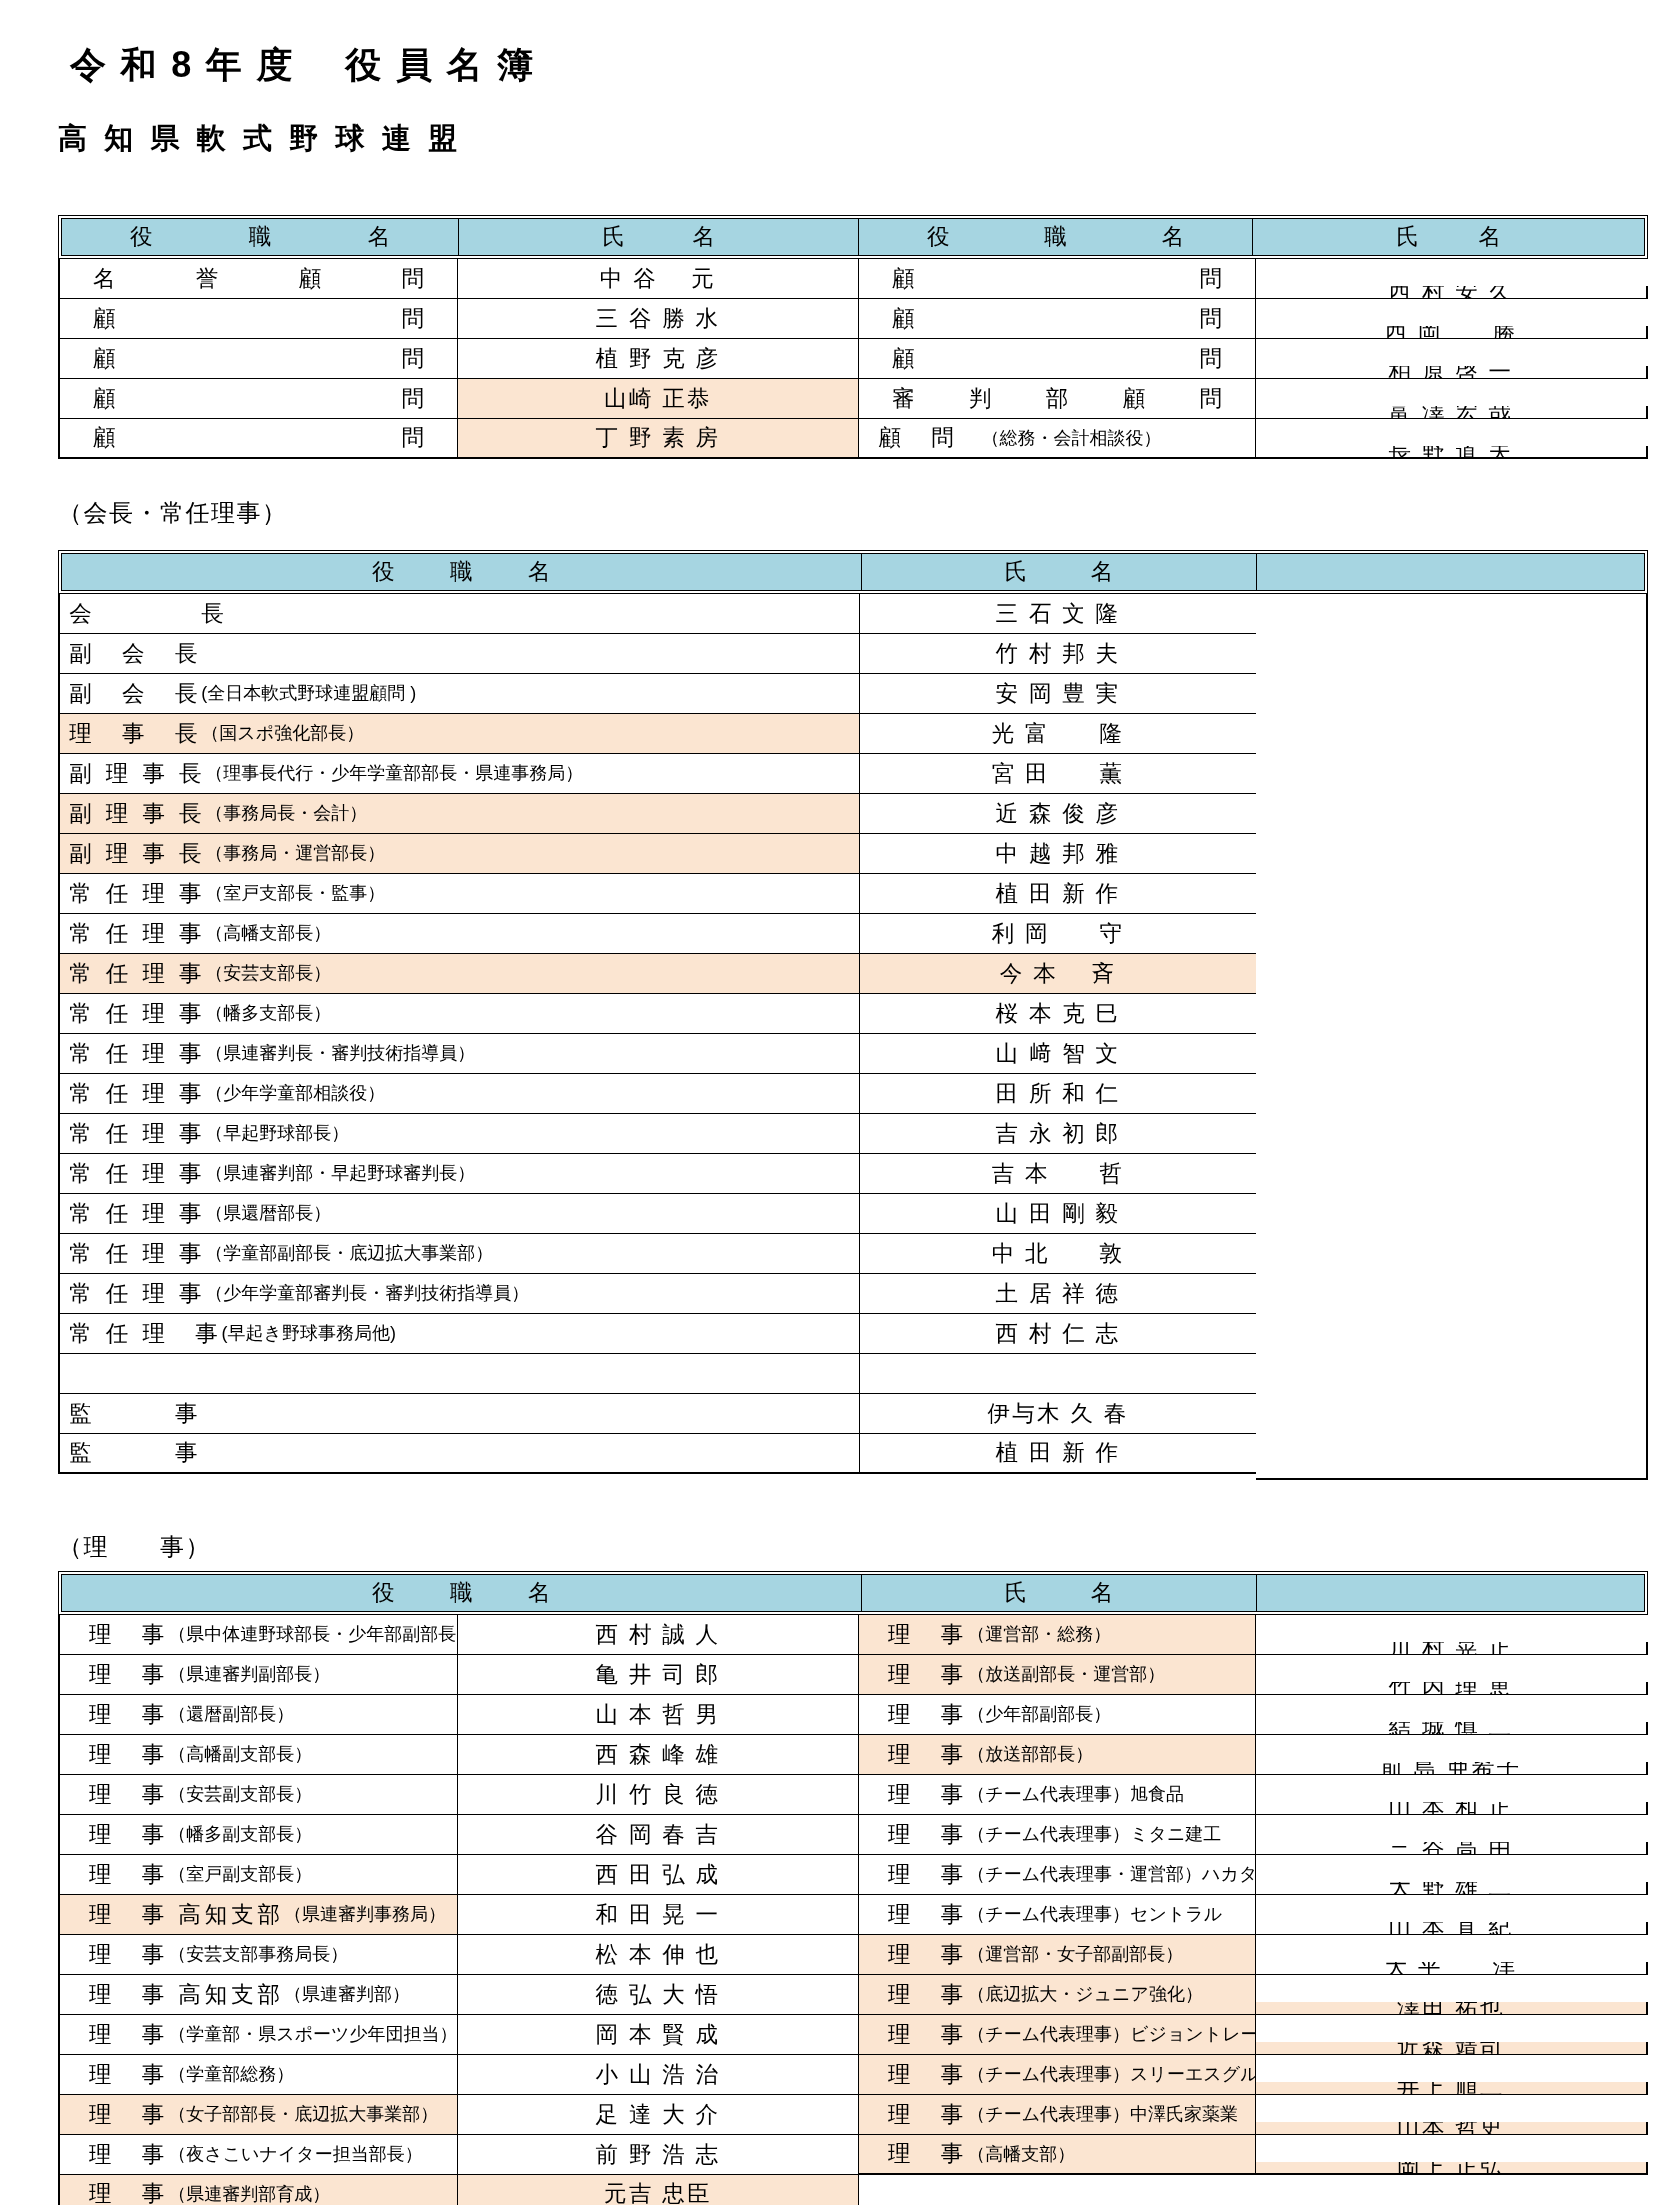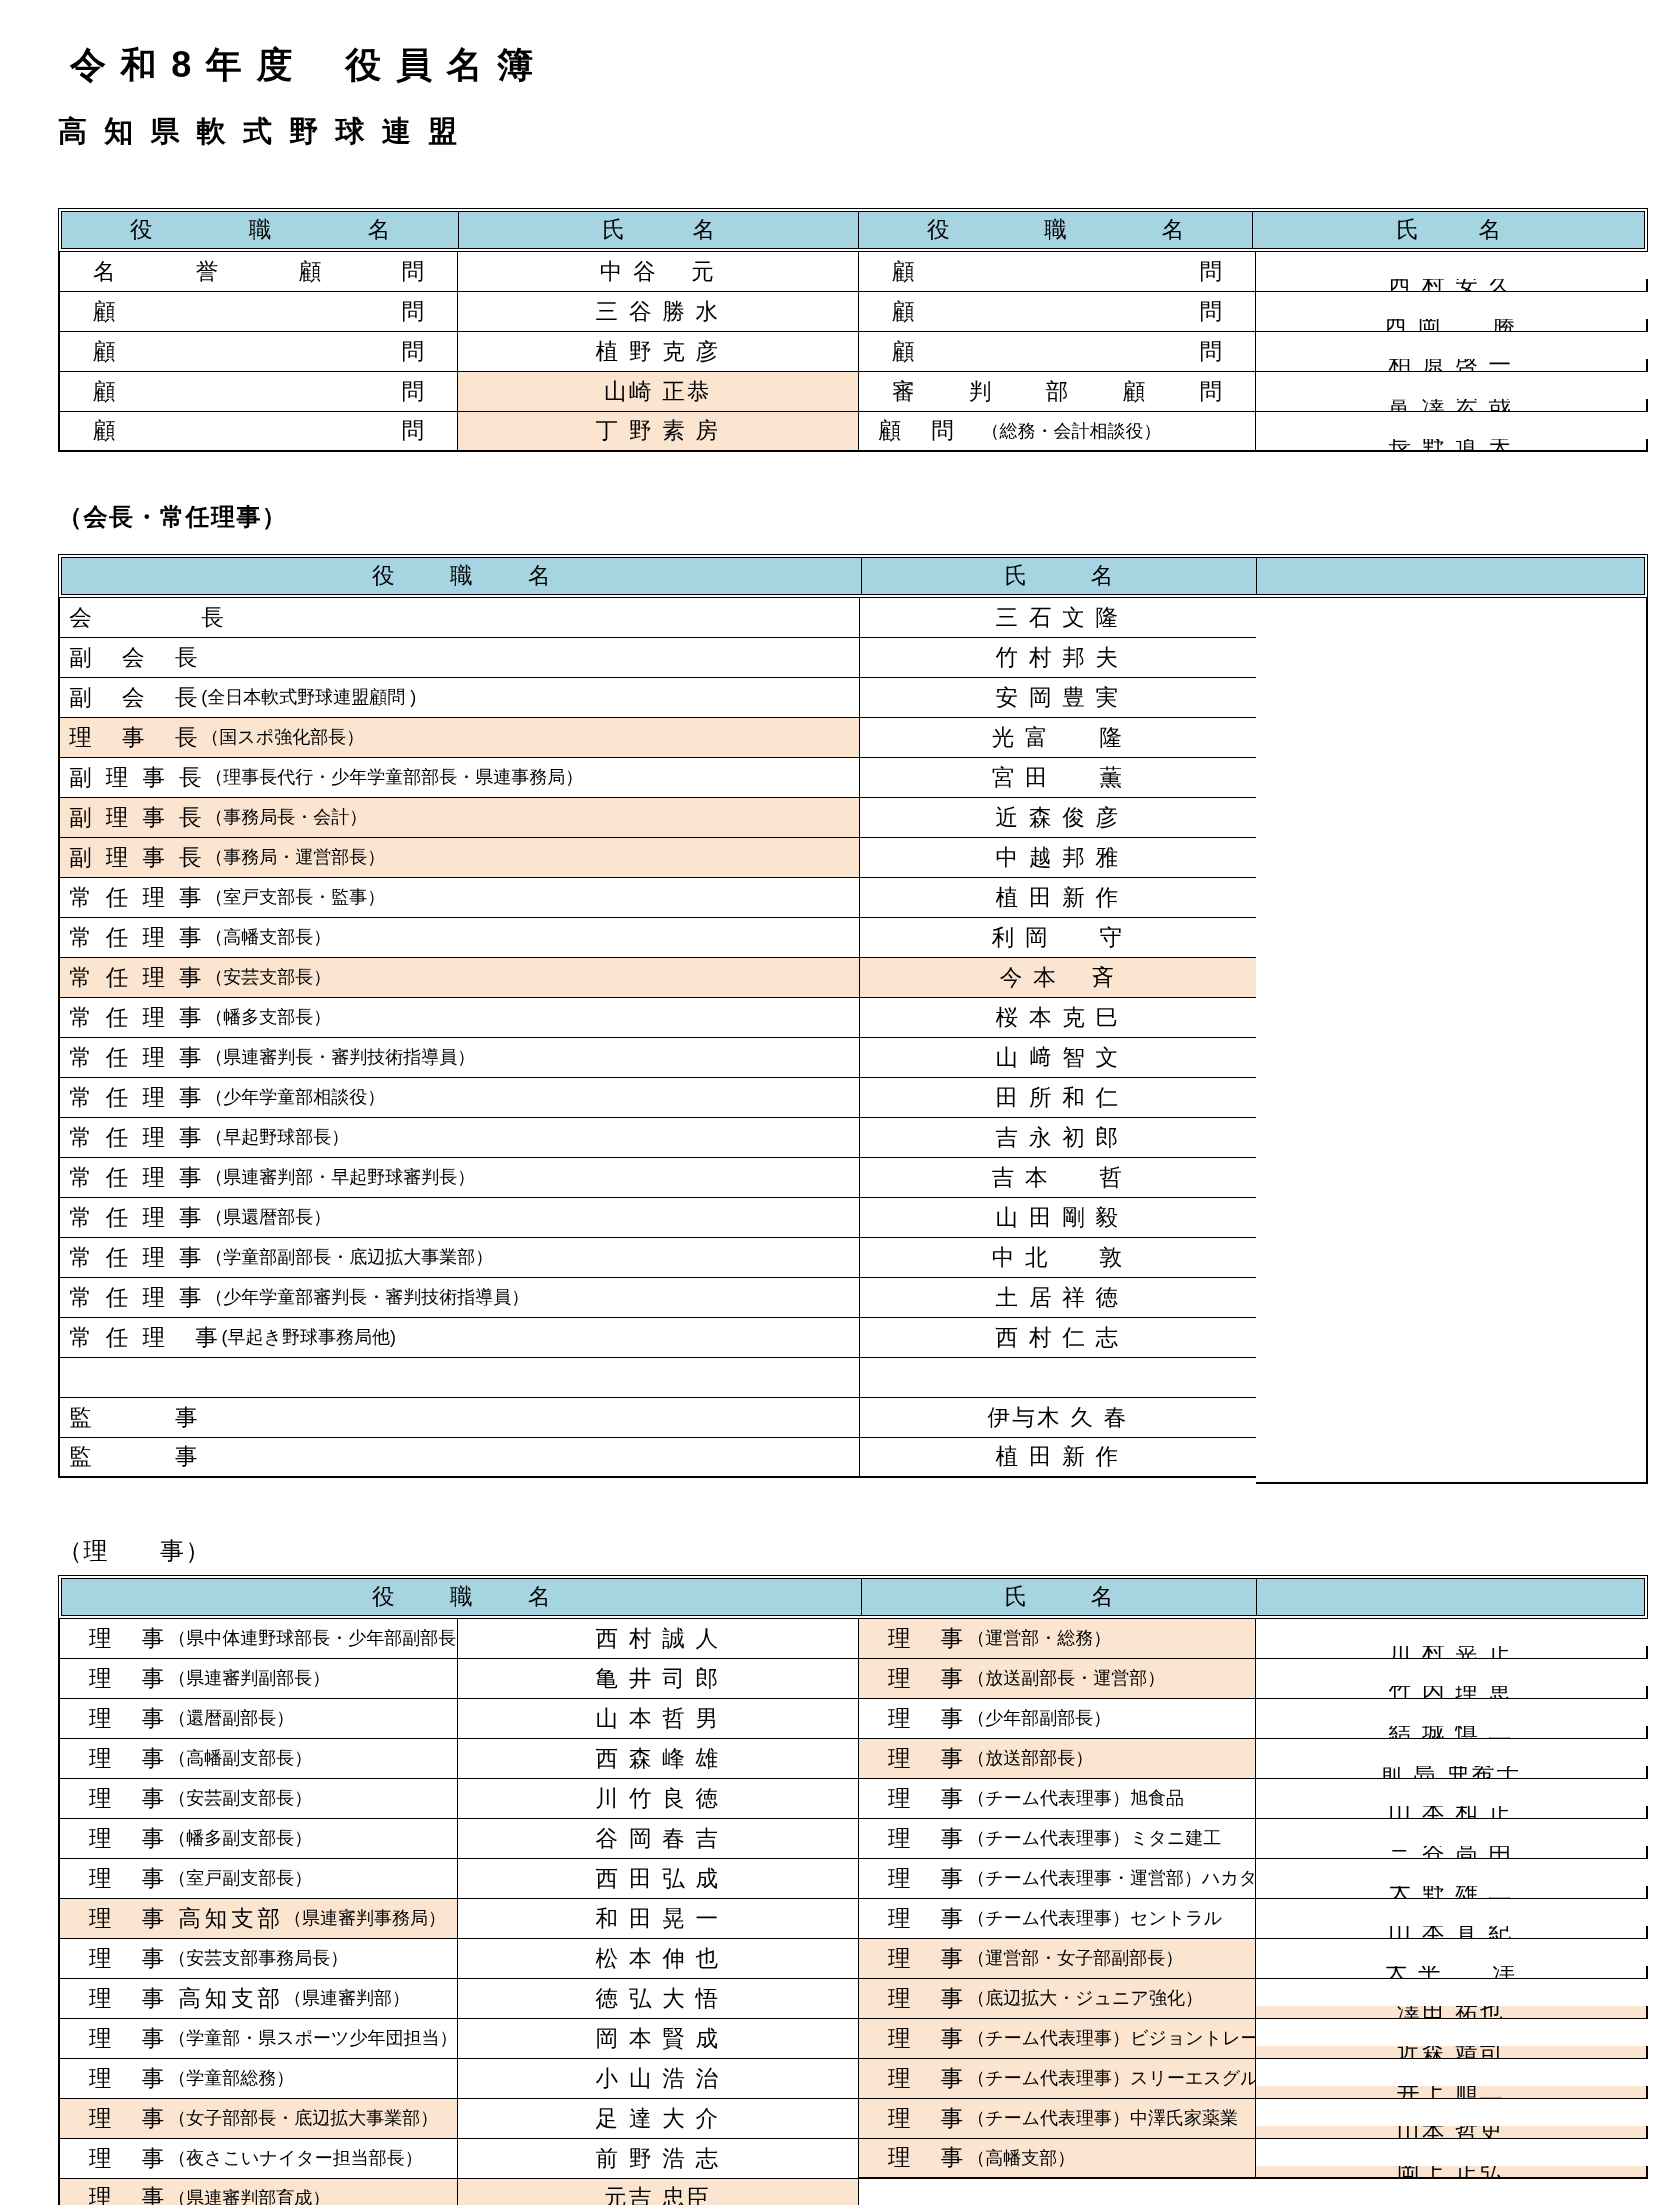--- a/index.html
+++ b/index.html
@@ -1,23 +1,23 @@
 <!DOCTYPE html>
 <html style="--blue: #A6D5E1; --orange: #FBE5D1;font-size:12.4px"><head>
 <meta charset="utf-8">
 <style>
   html,body{margin:0;padding:0;background:#fff;}
   .page{width:1655px;height:2205px;background:#ffffff;position:relative;overflow:hidden;
         font-family:"Liberation Sans","DejaVu Sans",sans-serif;color:#000;}
   .content{padding-left:58px;}
   .doc-title{margin:12px;padding-top:31px;width:1590px;box-sizing:border-box;padding-right:209px;
              text-align:left;font-size:36px;font-weight:bold;letter-spacing:2.3px;line-height:1.2;}
-  .org-name{margin:28px 0 0 0;font-size:29px;font-weight:bold;letter-spacing:4.6px;line-height:1.2;}
+  .org-name{margin:35px 0 0 0;font-size:29px;font-weight:bold;letter-spacing:4.6px;line-height:1.2;}
   .sec-label{margin:0;font-size:24px;letter-spacing:1.5px;line-height:1.2;}
-  .lbl1{margin-top:51px;font-weight:bold;}
+  .lbl1{margin-top:40px;}
   .lbl2{margin-top:59px;}
 
   .tbl{width:1590px;}
   .t1{margin-top:59px;}
   .t2{margin-top:22px;position:relative;}
   .t3{margin-top:9.3px;}
 
   
   .thead{display:flex;width:1590px;box-sizing:border-box;border:4.6px double #000;height:44px;background:#fff;}
   .hc{background:var(--blue);box-sizing:border-box;border-right:1.5px solid #000;display:flex;align-items:center;

